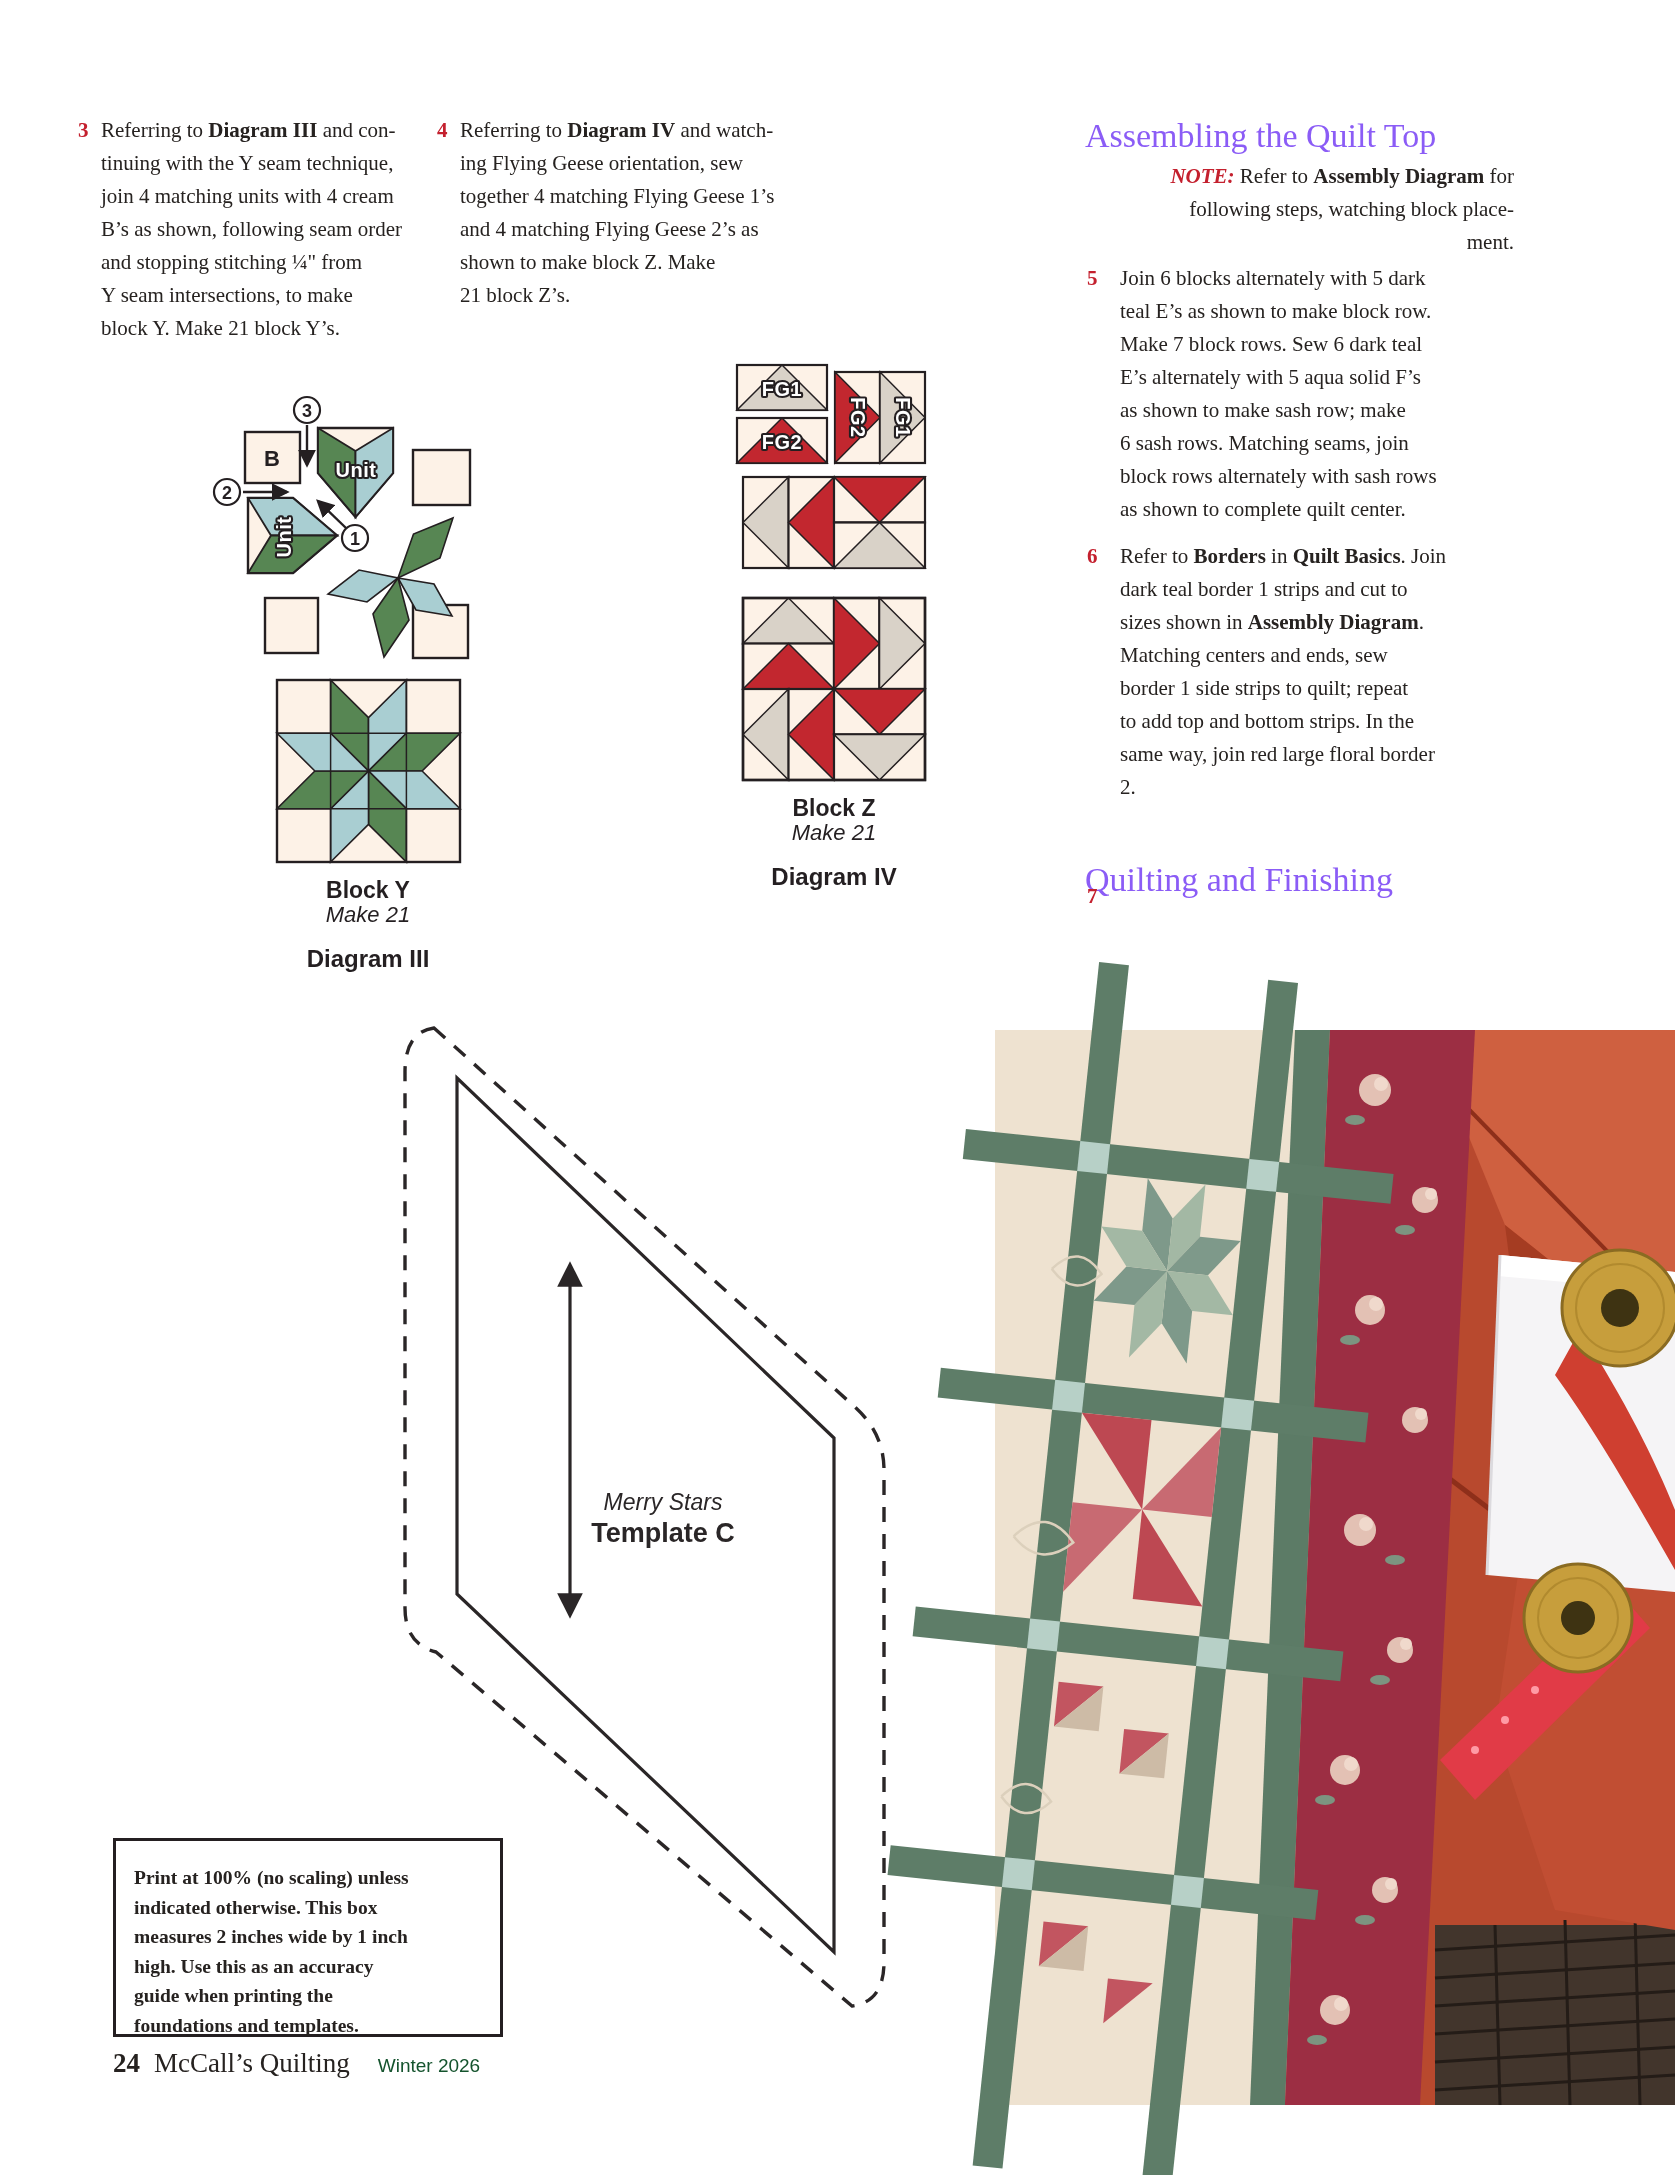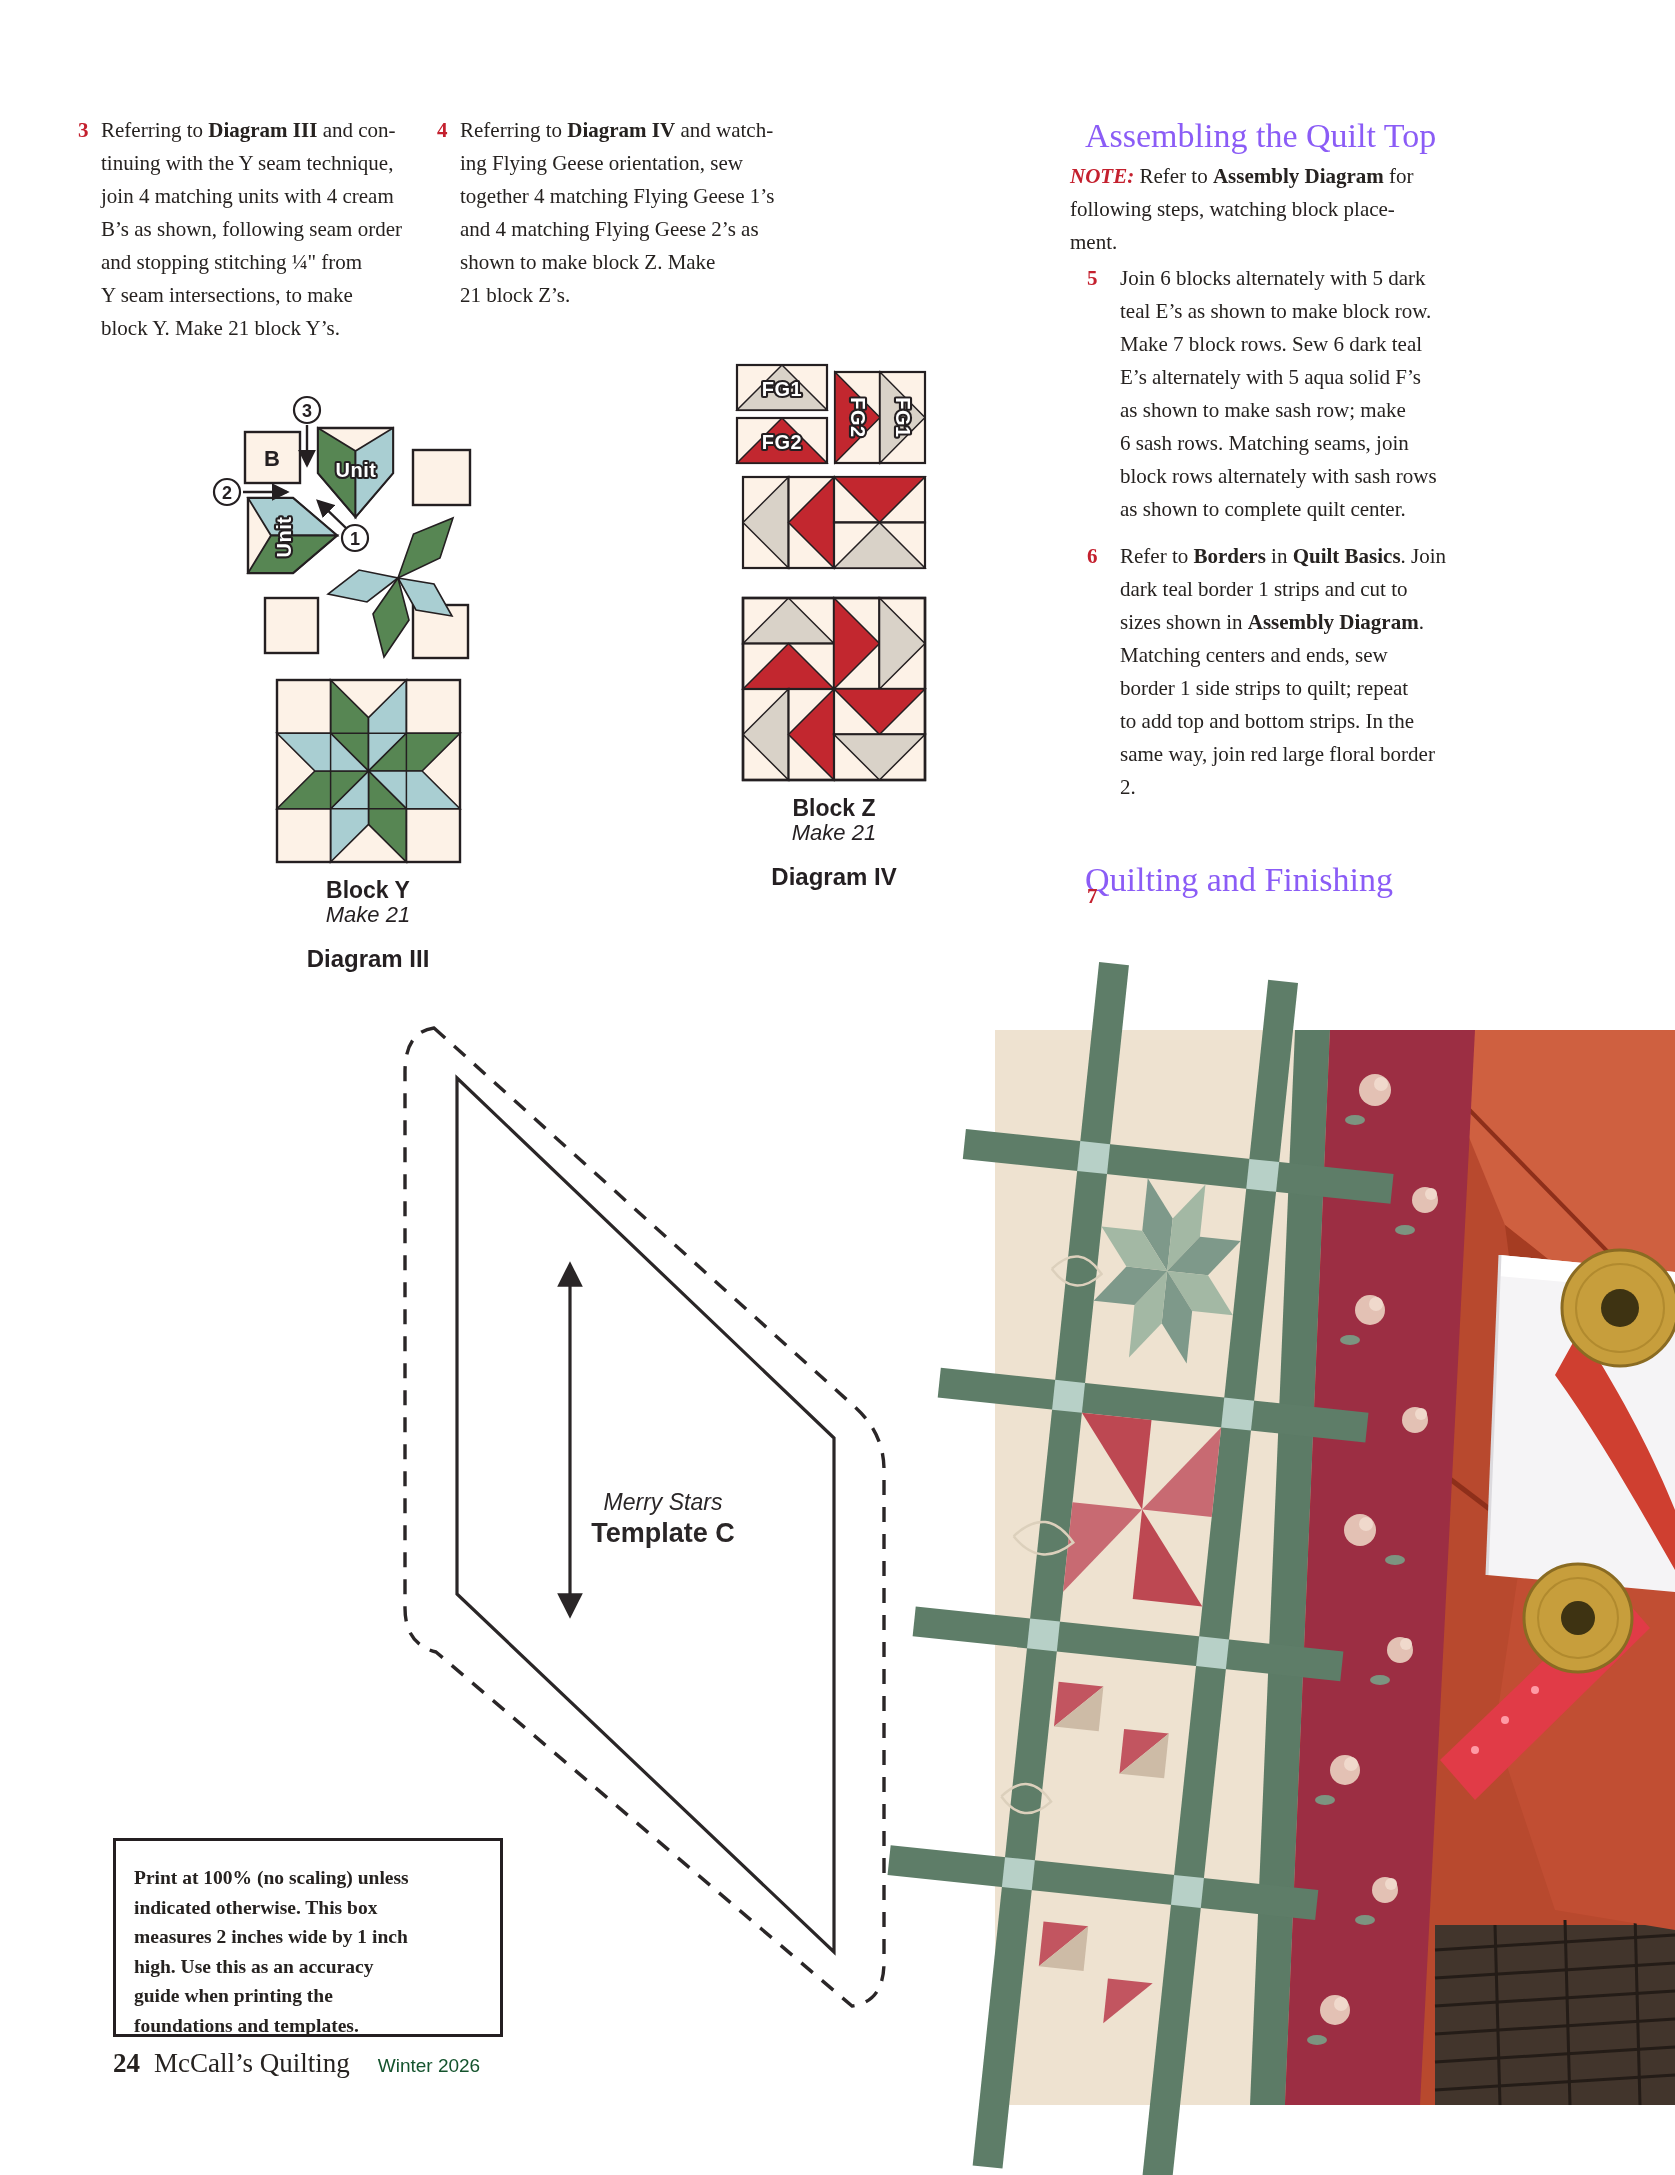--- a/index.html
+++ b/index.html
@@ -52,21 +52,21 @@
     <span class="num">4</span>
     <div class="stext"><span>Referring to </span><span class="b">Diagram IV</span><span> and watch-
 ing Flying Geese orientation, sew
 together 4 matching Flying Geese 1’s
 and 4 matching Flying Geese 2’s as
 shown to make block Z. Make
 21 block Z’s.</span></div>
   </div>
 
   <div class="h-red" style="left:1085px;top:116px;">Assembling the Quilt Top</div>
-  <div class="para" style="left:1070px;top:160px;width:480px;"><span class="b i r">NOTE:</span><span> Refer to </span><span class="b">Assembly Diagram</span><span> for
+  <div class="para" style="left:1034px;top:160px;width:480px;text-align:right;"><span class="b i r">NOTE:</span><span> Refer to </span><span class="b">Assembly Diagram</span><span> for
 following steps, watching block place-
 ment.</span></div>
 
   <div class="step" style="left:1087px;top:262px;width:478px;">
     <span class="num" style="flex-basis:33px;">5</span>
     <div class="stext"><span>Join 6 blocks alternately with 5 dark
 teal E’s as shown to make block row.
 Make 7 block rows. Sew 6 dark teal
 E’s alternately with 5 aqua solid F’s
 as shown to make sash row; make

